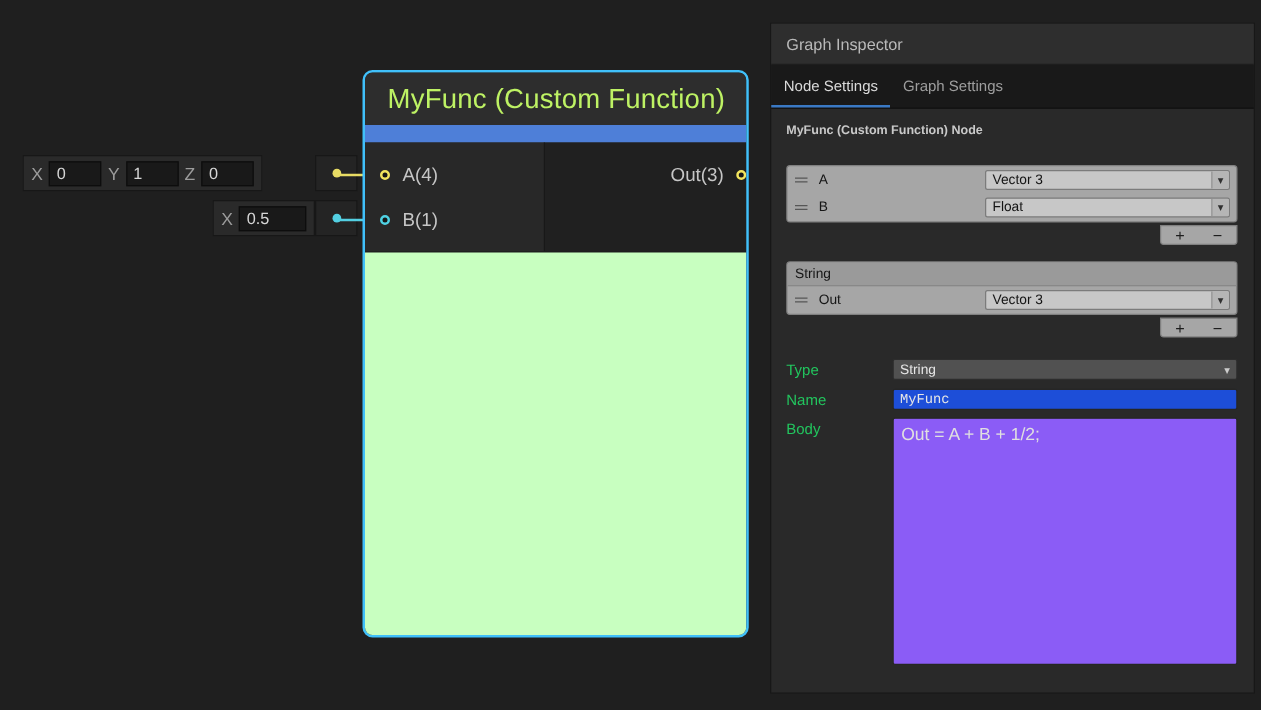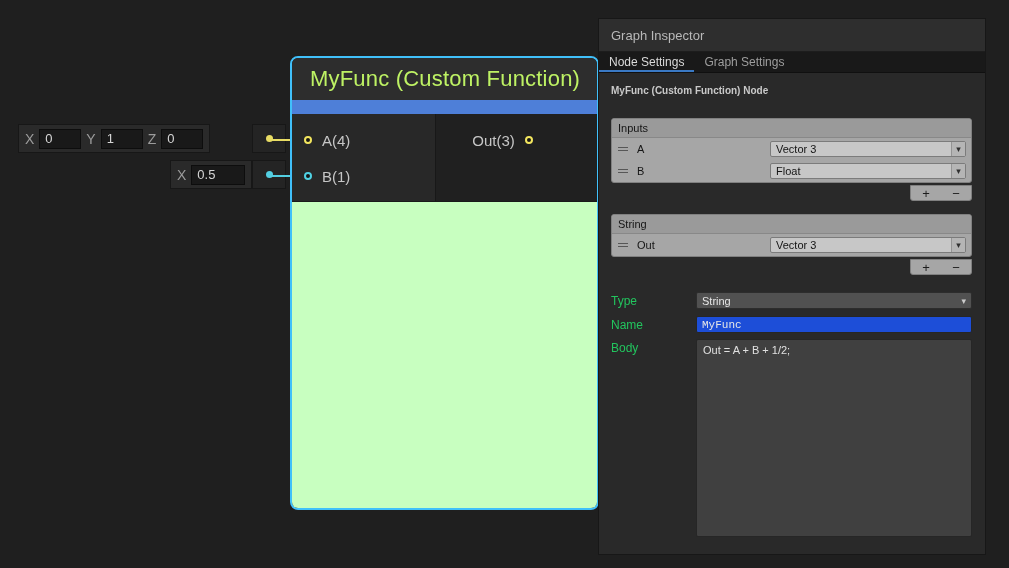--- a/index.html
+++ b/index.html
@@ -48,39 +48,39 @@
   }
   .node-title { color:#bef264; font-size:22px; letter-spacing:.2px; }
   .node-accent { height:14px; background:#4e7fd8; flex:0 0 auto; }
   .node-ports { height:88px; display:flex; flex:0 0 auto; border-bottom:1px solid #1a1a1a; }
   .ports-in {
     width:144px; background:#282828; border-right:1px solid #181818;
     padding-top:8px;
   }
   .ports-out { flex:1; background:#202020; padding-top:8px; }
   .port-row { height:36px; display:flex; align-items:center; gap:10px; padding-left:12px; }
-  .port-row.out { justify-content:center; padding-left:0; padding-right:28px; }
+  .port-row.out { justify-content:flex-end; padding-left:0; padding-right:0; }
   .port { width:8px; height:8px; border-radius:50%; background:#171717; flex:0 0 auto; }
   .ring-yellow { border:2px solid #f2e55e; }
   .ring-cyan { border:2px solid #4fd2e4; }
   .port-label { color:#c6c6c6; font-size:15px; }
   .node-preview { flex:1; background:#c8ffc0; }
 
   
   .inspector {
-    position:absolute; left:598px; top:18px; width:388px; height:537px;
+    position:absolute; left:616px; top:18px; width:388px; height:537px;
     background:#292929; border:1px solid #171717;
     display:flex; flex-direction:column;
   }
   .insp-titlebar {
     height:33px; background:#2e2e2e; border-bottom:1px solid #1d1d1d;
     display:flex; align-items:center; padding:0 12px;
     color:#b9b9b9; font-size:13px; flex:0 0 auto;
   }
-  .insp-tabs { height:21px; background:#191919; display:flex; border-bottom:1px solid #101010; flex:0 0 auto; }
+  .insp-tabs { height:35px; background:#191919; display:flex; border-bottom:1px solid #101010; flex:0 0 auto; }
   .tab {
     padding:0 10px; font-size:12px; color:#9e9e9e;
     display:flex; align-items:center; cursor:pointer;
   }
   .tab.active { color:#dadada; box-shadow:inset 0 -2px 0 #3a79c4; }
   .insp-body { padding:10px 13px 0 12px; flex:1; }
   .insp-heading { font-size:10px; font-weight:bold; color:#c9c9c9; margin:2px 0 22px 0; }
 
   .list-box { background:#a6a6a6; border:1px solid #808080; border-radius:3px; overflow:hidden; }
   .list-header {
@@ -121,22 +121,22 @@
   .dk-dropdown {
     flex:1; height:17px; background:#515151; border:1px solid #2d2d2d; border-radius:2px;
     display:flex; align-items:center; color:#e6e6e6; font-size:11px; padding-left:5px; cursor:pointer;
   }
   .dk-arrow { margin-left:auto; padding-right:5px; font-size:9px; color:#cccccc; }
   .dk-input {
     flex:1; height:17px; background:#1d4ed8; border:1px solid #262626; border-radius:2px;
     color:#e6e6e6; font-size:11px; padding:0 5px; font-family:Liberation Mono, monospace; outline:none;
   }
   .dk-textarea {
-    flex:1; height:198px; background:#404040; border:1px solid #262626; border-radius:2px;
-    color:#e0e0e0; font-size:11px; padding:4px 6px; font-family:inherit; resize:none; outline:none;
+    flex:1; height:198px; background:#8b5cf6; border:1px solid #262626; border-radius:2px;
+    color:#e0e0e0; font-size:14px; padding:4px 6px; font-family:inherit; resize:none; outline:none;
   }
 </style>
 </head>
 <body>
 
 <div id="app">
 
   <div style="position:absolute;inset:0;">
 
     <div class="inline-widget" style="left:18px; top:124px;">
@@ -194,21 +194,20 @@
       <span>Graph Inspector</span>
     </div>
     <div class="insp-tabs">
       <div class="tab active">Node Settings</div>
       <div class="tab">Graph Settings</div>
     </div>
     <div class="insp-body">
       <div class="insp-heading">MyFunc (Custom Function) Node</div>
 
       <div class="list-box">
-        <div class="list-header">Inputs</div>
         <div class="list-row">
           <span class="drag-handle">
               <i></i>
               <i></i>
             </span>
           <span class="row-name">A</span>
           <div class="lt-dropdown">
             <span>Vector 3</span>
             <span class="lt-arrow">▾</span>
           </div>

